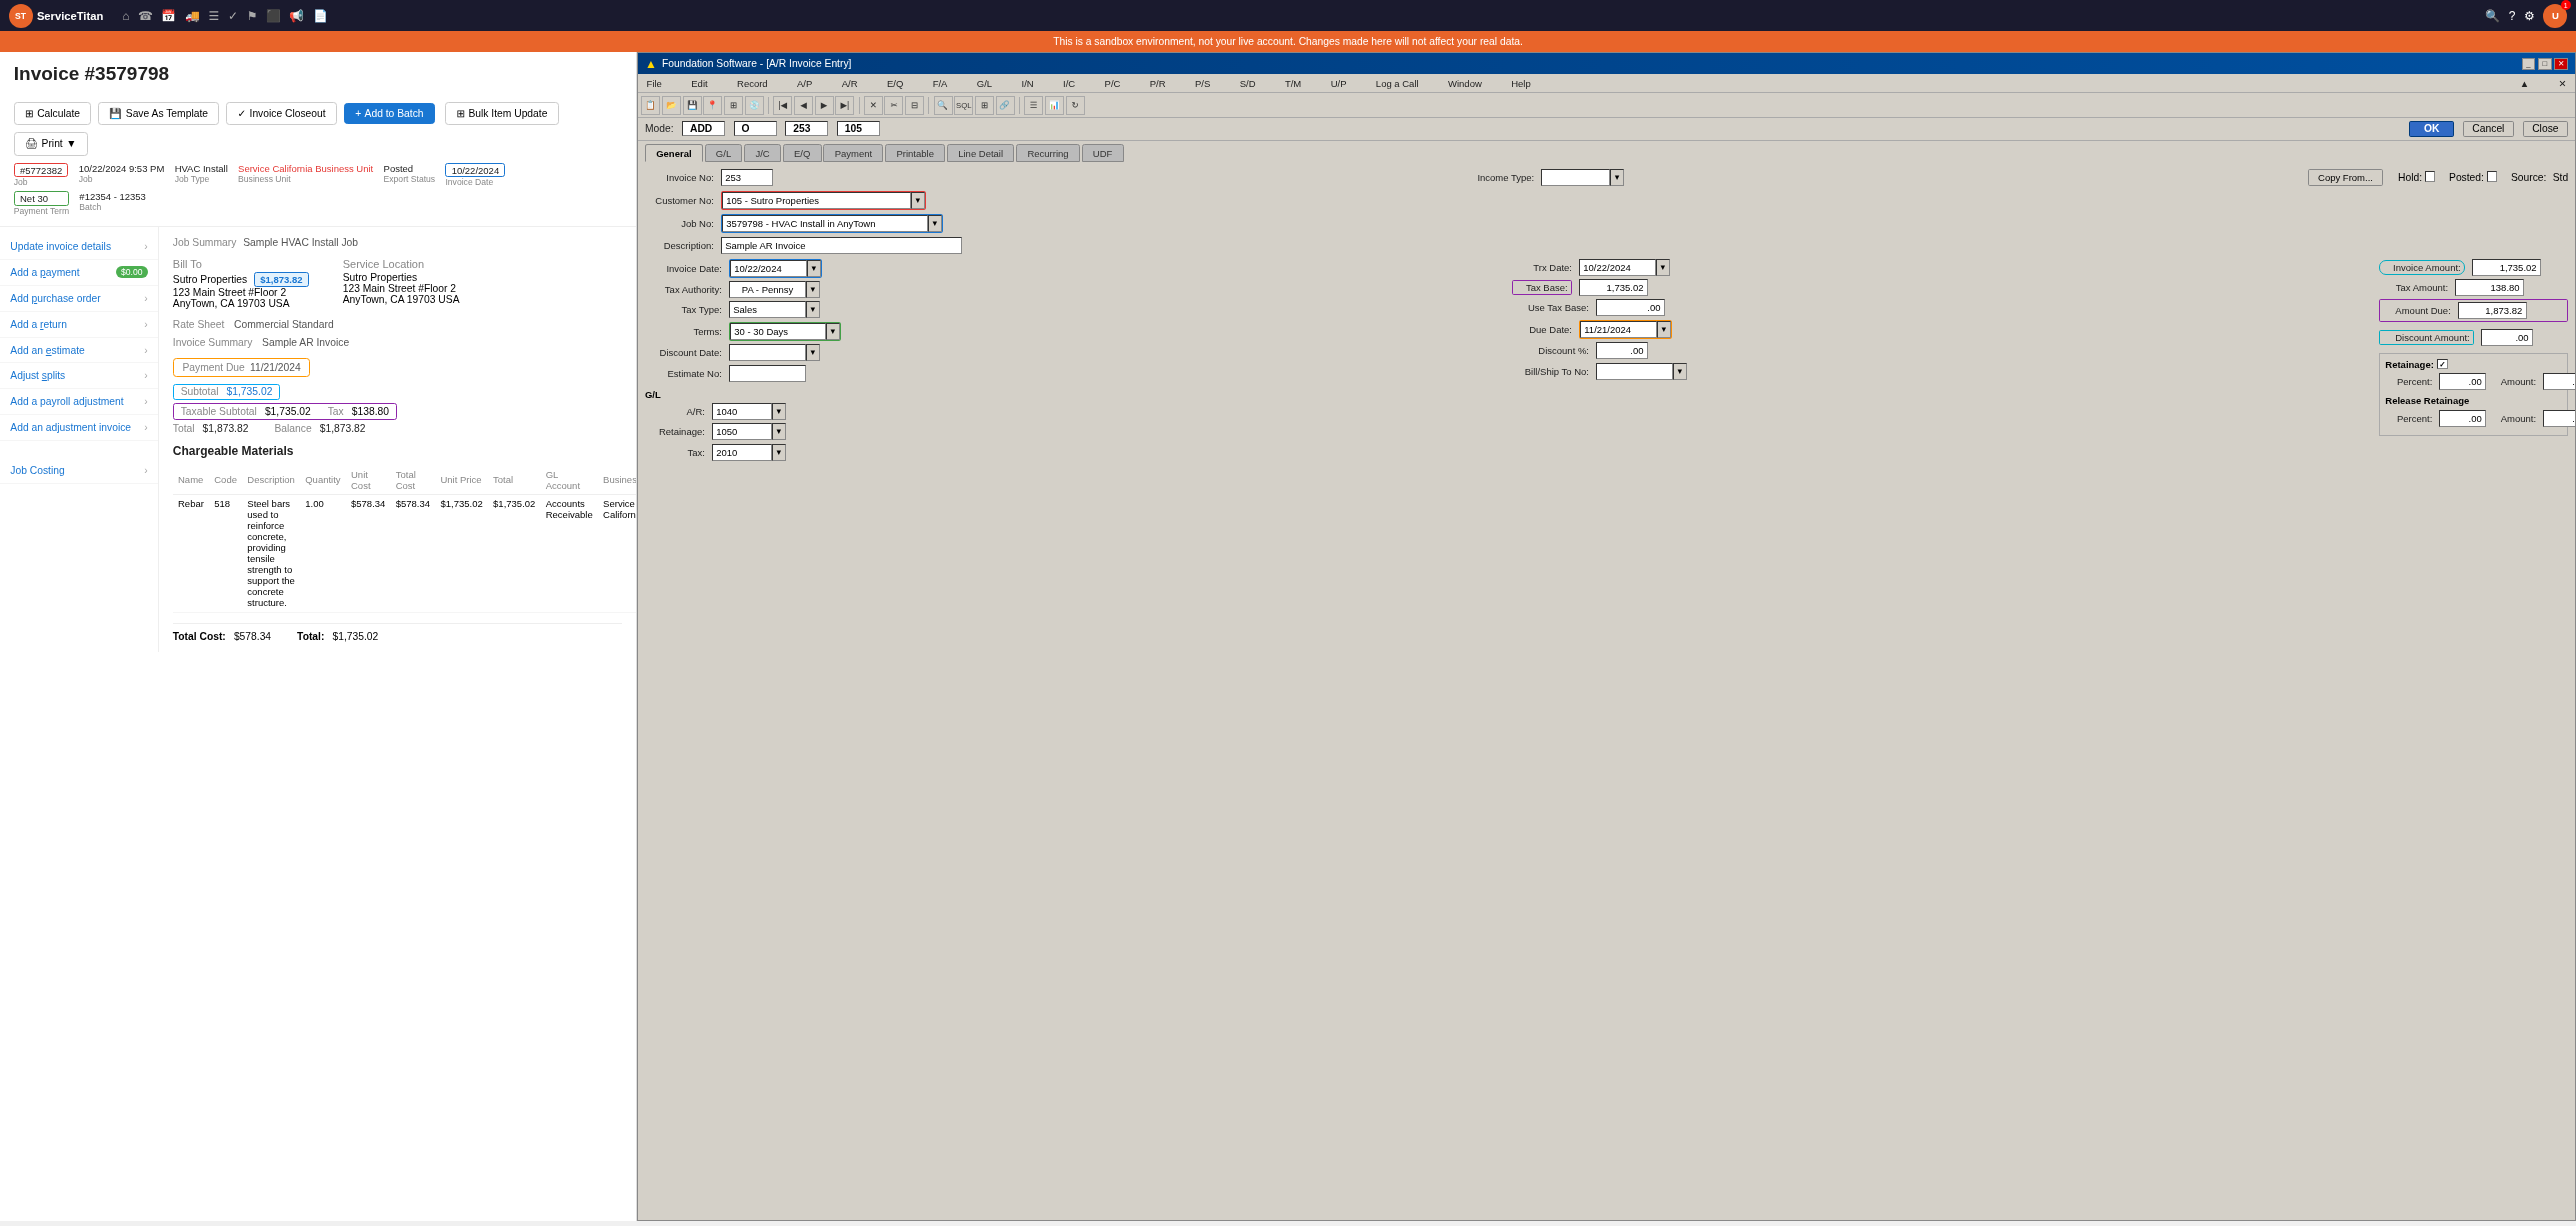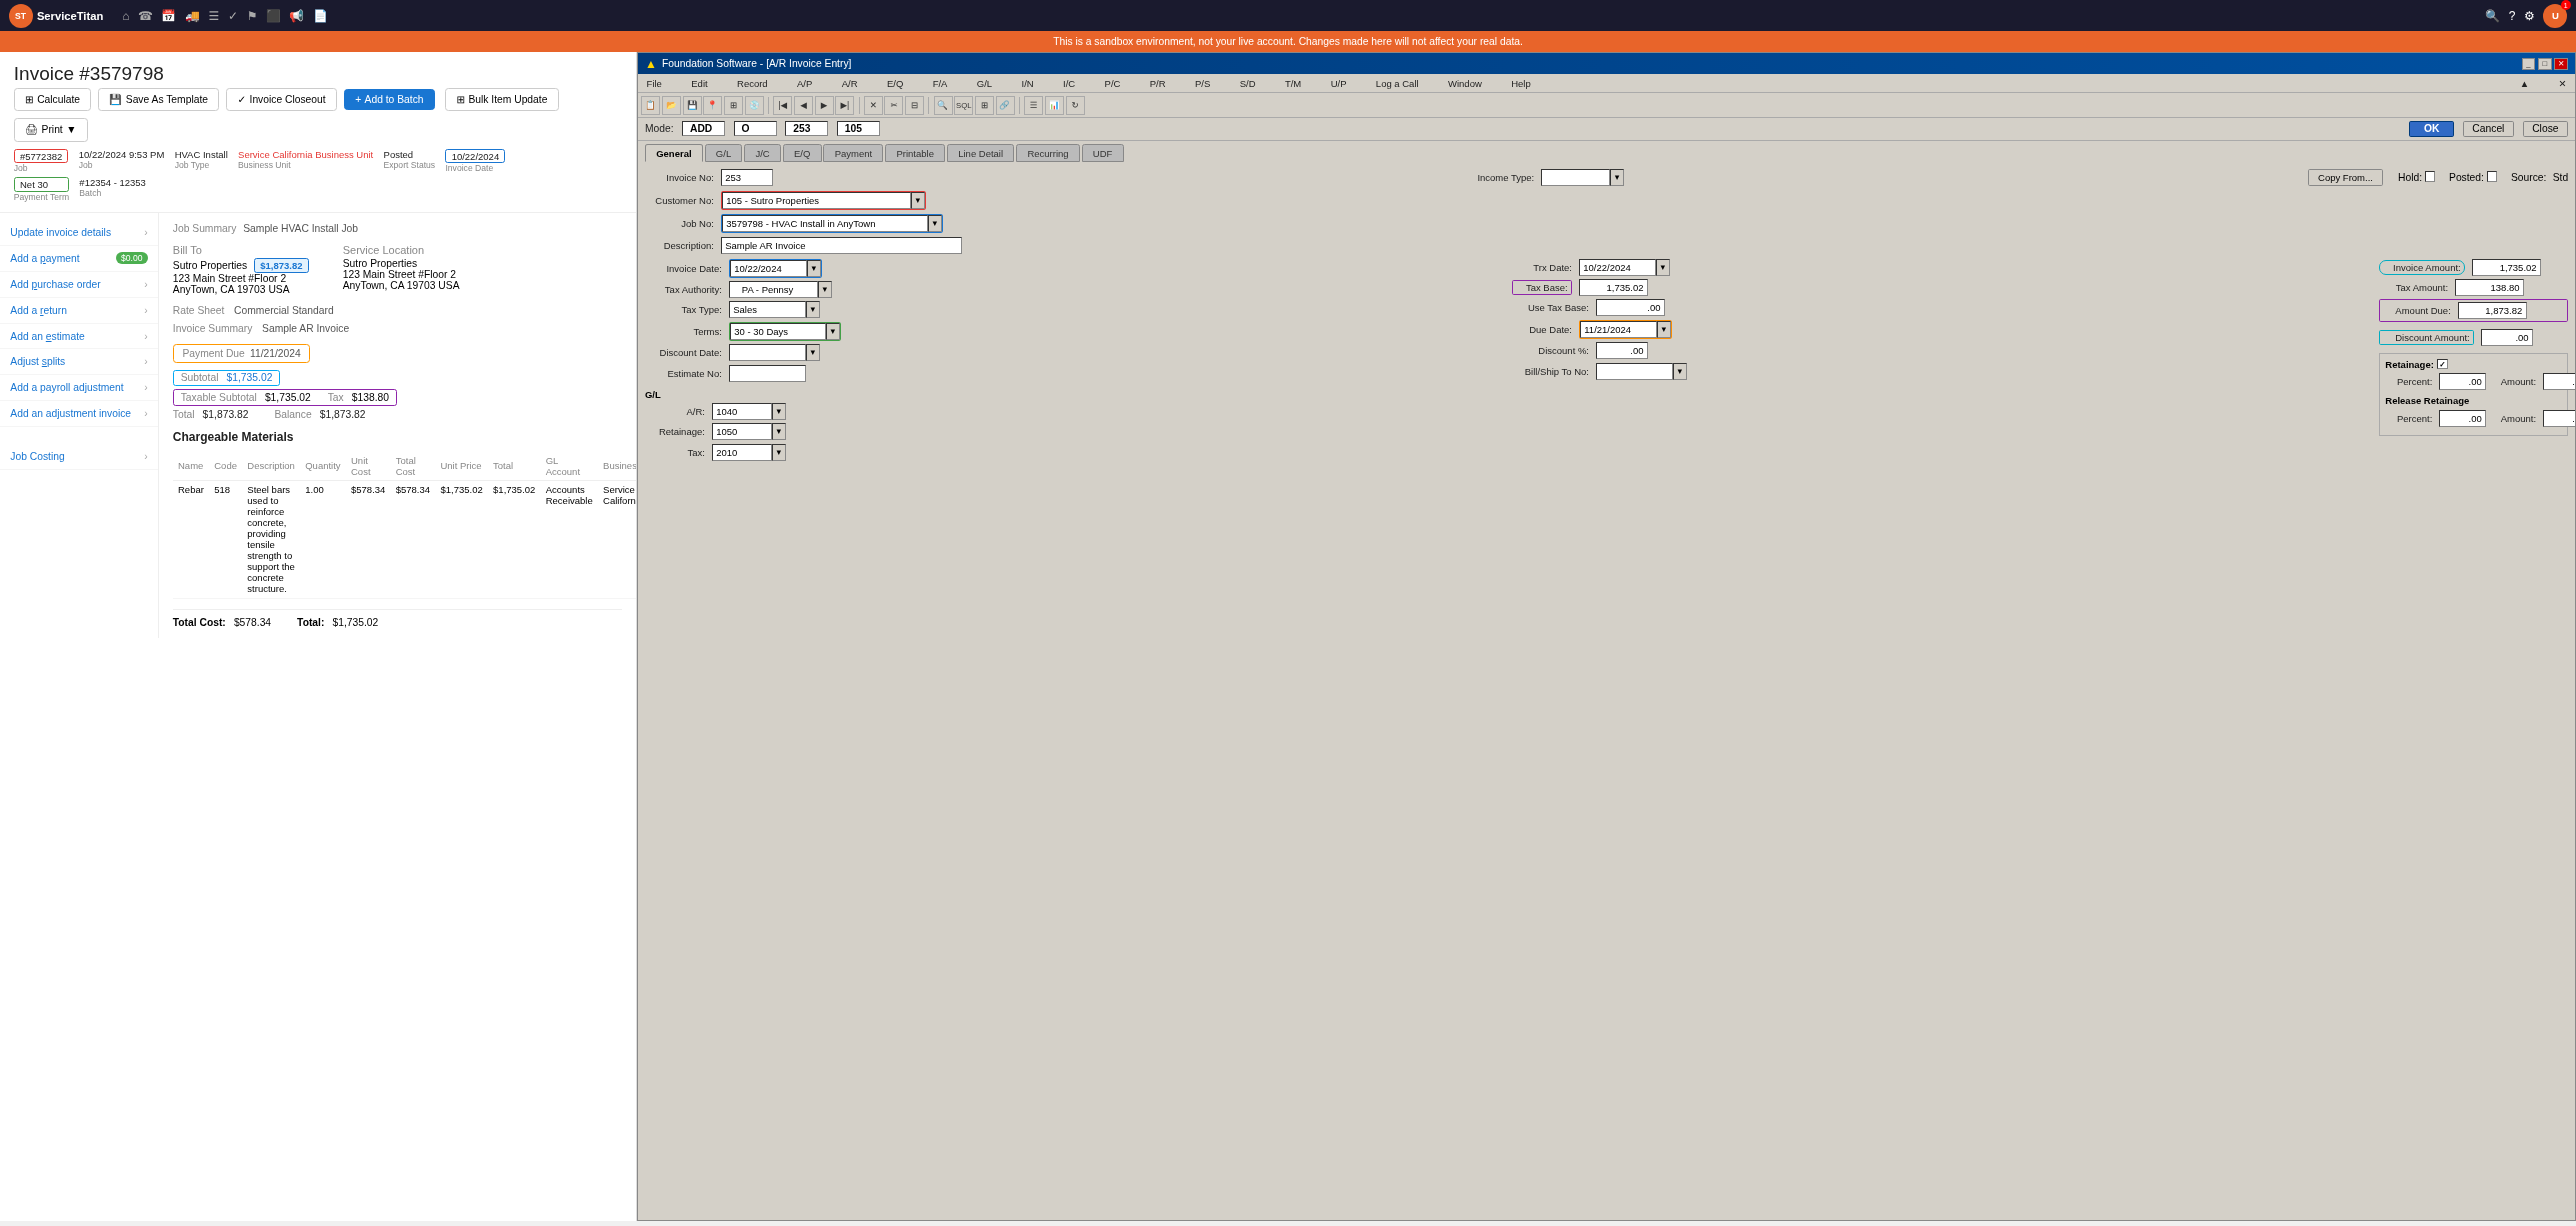--- a/index.html
+++ b/index.html
@@ -46,21 +46,21 @@
       overflow-y: auto;
       border-right: 0.9px solid #ddd;
       flex-shrink: 0;
     }
 
     
     .invoice-header {
       padding: 10.3px 13.8px 6.9px;
       border-bottom: 0.9px solid #eee;
     }
-    .invoice-title { font-size: 19px; font-weight: normal; color: #222; margin-bottom: 3px; }
+    .invoice-title { font-size: 19px; font-weight: bold; color: #222; margin-bottom: 17px; }
     .toolbar { display: flex; gap: 6.9px; align-items: center; margin-bottom: 6.9px; flex-wrap: wrap; }
     .btn { border: 0.9px solid #ccc; background: white; padding: 4.3px 10.3px; border-radius: 3.4px; cursor: pointer; font-size: 10.3px; display: flex; align-items: center; gap: 3.4px; white-space: nowrap; }
     .btn-primary { background: #1976d2; color: white; border-color: #1976d2; }
     .btn-outline { border: 0.9px solid #ccc; }
 
     
     .meta-row { display: flex; gap: 10.3px; align-items: flex-start; flex-wrap: wrap; margin-bottom: 3.4px; }
     .meta-item { display: flex; flex-direction: column; font-size: 9.5px; }
     .meta-label { color: #888; font-size: 8.6px; }
     .meta-value { font-weight: 500; color: #222; }
@@ -662,21 +662,21 @@
                 <span class="fs-label" style="min-width:77px;">Invoice Date:</span>
                 <div class="fs-combo ann-blue" style="border:1.7px solid #1976d2;border-radius:1.7px;">
                   <input class="fs-input" value="10/22/2024" style="width: 77px;">
                   <span class="fs-combo-btn">▼</span>
                 </div>
               </div>
 
               <div class="fs-row">
                 <span class="fs-label" style="min-width:77px;">Tax Authority:</span>
                 <div class="fs-combo">
-                  <input class="fs-input" value="PA - Pennsy" style="width: 89px; padding-left: 12px;">
+                  <input class="fs-input" value="PA - Pennsy" style="width: 77px; padding-left: 12px;">
                   <span class="fs-combo-btn">▼</span>
                 </div>
               </div>
 
               <div class="fs-row">
                 <span class="fs-label" style="min-width:77px;">Tax Type:</span>
                 <div class="fs-combo">
                   <input class="fs-input" value="Sales" style="width: 77px;">
                   <span class="fs-combo-btn">▼</span>
                 </div>

